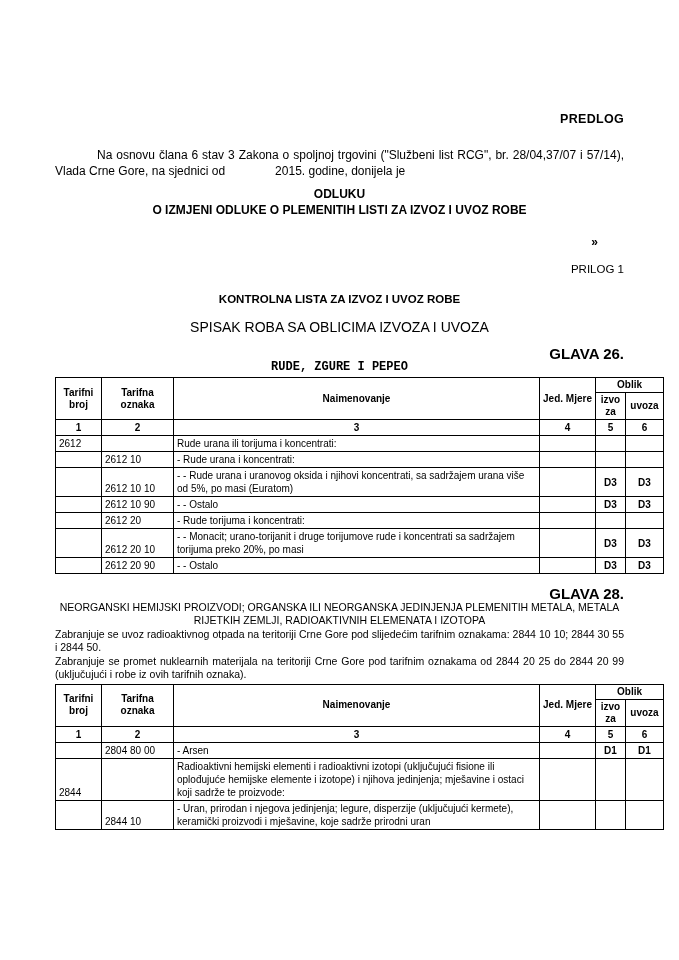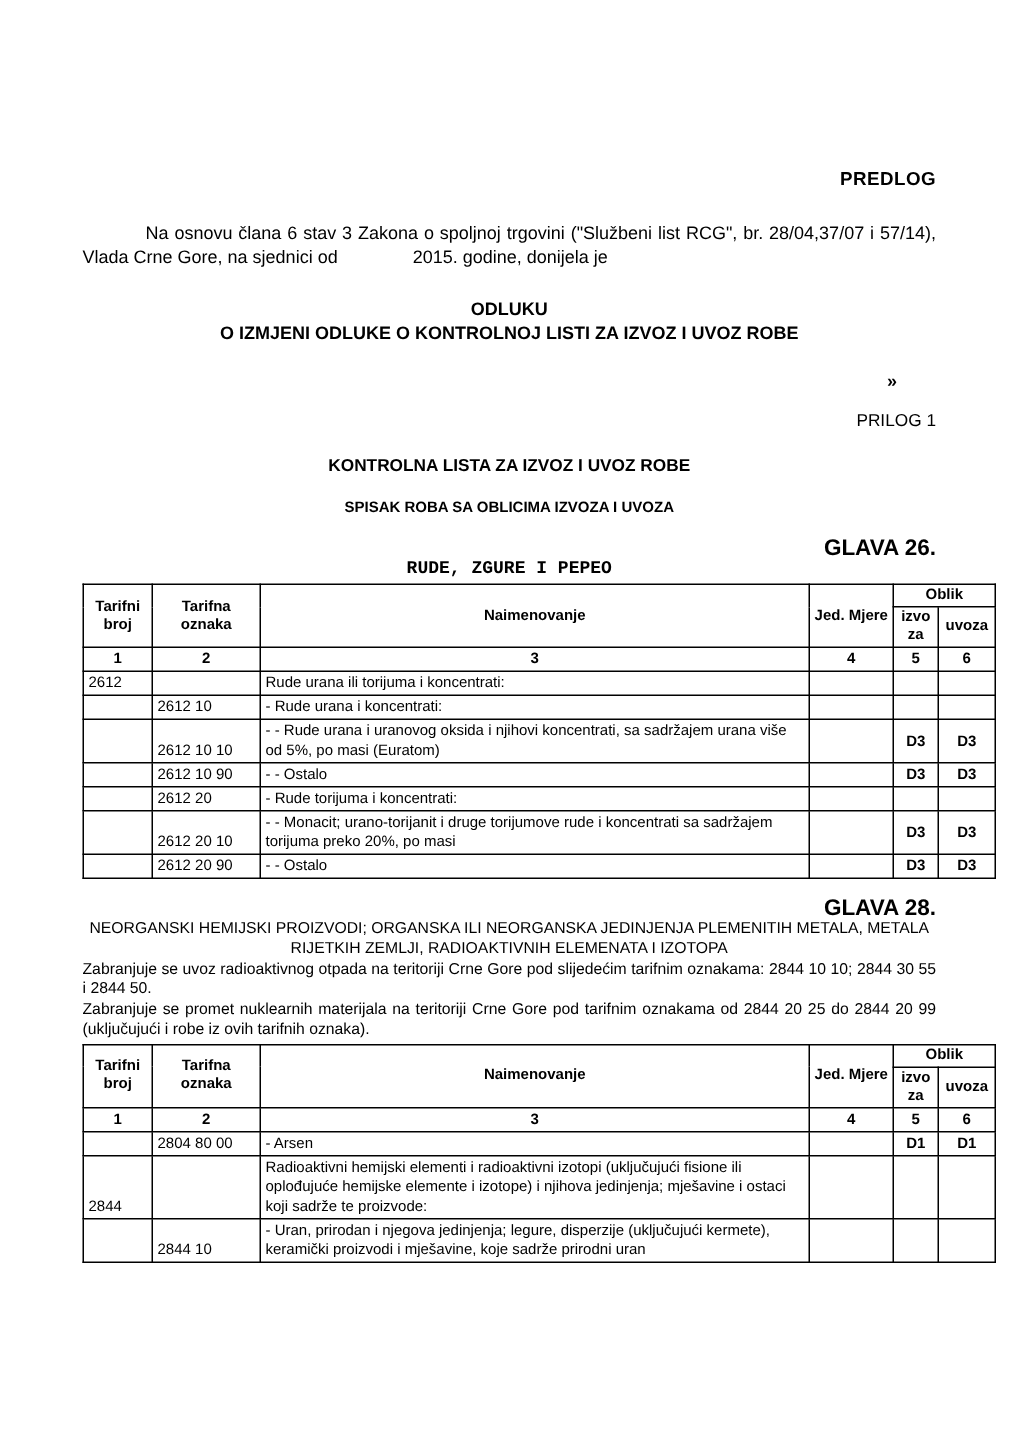--- a/index.html
+++ b/index.html
@@ -12,28 +12,28 @@
     position:relative;
   }
   .page { padding:112px 55px 20px 55px; }
 
   .predlog { text-align:right; font-weight:700; font-size:12.5px; letter-spacing:.3px; }
 
   .par { font-size:12px; line-height:15.5px; text-align:justify; }
   .indent { text-indent:42px; }
   .intro { margin-top:22px; }
 
-  .heads { margin-top:20px; text-align:center; font-weight:700; font-size:12px; line-height:15.5px; }
+  .heads { margin-top:8px; text-align:center; font-weight:700; font-size:12px; line-height:15.5px; }
   .article-par { margin-top:3px; }
 
   .cont-mark { margin-top:17px; text-align:right; padding-right:26px; font-weight:700; font-size:12px; line-height:14px; }
 
   .annex-head  { text-align:right; font-weight:400; font-size:11.5px; line-height:14px; margin-top:13px; }
   .annex-title { text-align:center; font-weight:700; font-size:11.5px; line-height:14px; margin-top:16px; }
-  .annex-sub   { text-align:center; font-weight:700; font-size:10px; line-height:14px; margin-top:14px; }
+  .annex-sub   { text-align:center; font-weight:400; font-size:14px; line-height:14px; margin-top:14px; }
 
   .glava     { text-align:right; font-weight:700; font-size:15px; line-height:13.5px; margin-top:13px; }
   .glava-sub { text-align:center; font-weight:700; font-size:12px; line-height:13.5px;font-family:Liberation Mono, monospace; }
   .ch28-sub  { text-align:center; font-weight:400; font-size:10.5px; line-height:13px; }
   .small-par { font-size:10.5px; line-height:13px; text-align:justify; margin-top:1px; }
   .mt8 { margin-top:8px; }
 
   table.ctable {
     border-collapse:collapse; table-layout:fixed;
     width:608px; margin-top:3px; font-size:10px;
@@ -66,21 +66,21 @@
 <body>
 
 <div class="page">
 
   <div class="predlog">PREDLOG</div>
 
   <p class="par indent intro">Na osnovu člana 6 stav 3 Zakona o spoljnoj trgovini ("Službeni list RCG", br. 28/04,37/07 i 57/14), Vlada Crne Gore, na sjednici od&nbsp;&nbsp;&nbsp;&nbsp;&nbsp;&nbsp;&nbsp;&nbsp;&nbsp;&nbsp;&nbsp;&nbsp;&nbsp;&nbsp; 2015. godine, donijela je</p>
 
   <div class="heads">
     <div>ODLUKU</div>
-    <div>O IZMJENI ODLUKE O KONTROLNOJ LISTI ZA IZVOZ I UVOZ ROBE</div>
+    <div>O IZMJENI ODLUKE O PLEMENITIH LISTI ZA IZVOZ I UVOZ ROBE</div>
   </div>
 
 
   <div class="cont-mark">»</div>
 
   <div class="annex-head">PRILOG 1</div>
   <div class="annex-title">KONTROLNA LISTA ZA IZVOZ I UVOZ ROBE</div>
   <div class="annex-sub">SPISAK ROBA SA OBLICIMA IZVOZA I UVOZA</div>
 
   <div class="glava">GLAVA 26.</div>

